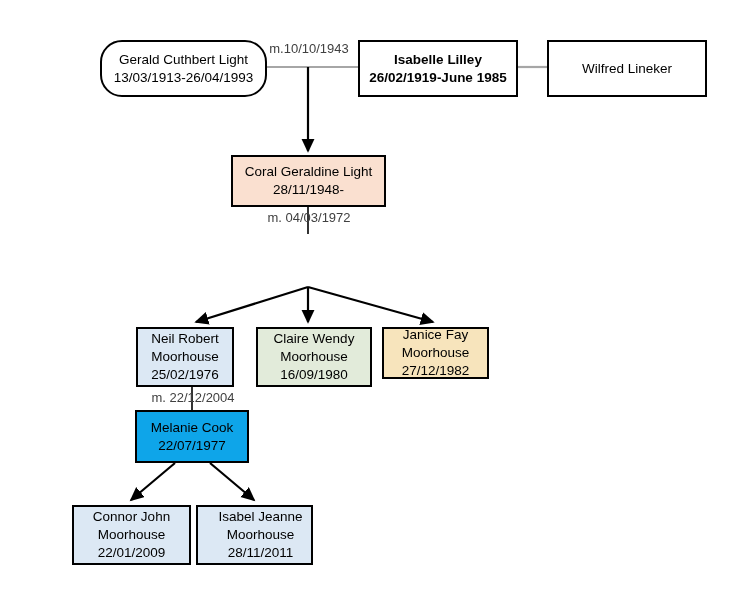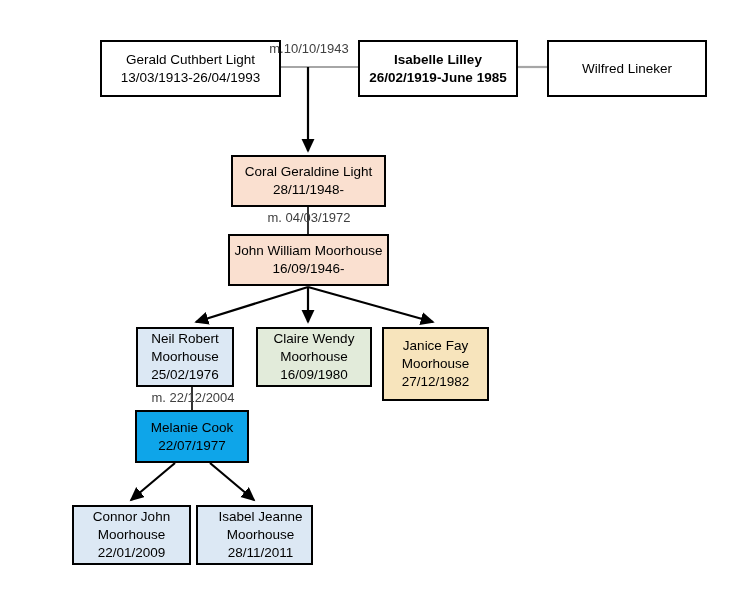--- a/index.html
+++ b/index.html
@@ -83,57 +83,53 @@
     <line x1="308" y1="287" x2="196" y2="322" stroke="#000000" stroke-width="2.2" marker-end="url(#arrowhead)"></line>
     <line x1="308" y1="287" x2="308" y2="322" stroke="#000000" stroke-width="2.2" marker-end="url(#arrowhead)"></line>
     <line x1="308" y1="287" x2="433" y2="322" stroke="#000000" stroke-width="2.2" marker-end="url(#arrowhead)"></line>
 
     <line x1="192" y1="387" x2="192" y2="410" stroke="#000000" stroke-width="1.6"></line>
 
     <line x1="175" y1="463" x2="131" y2="500" stroke="#000000" stroke-width="2.2" marker-end="url(#arrowhead)"></line>
     <line x1="210" y1="463" x2="254" y2="500" stroke="#000000" stroke-width="2.2" marker-end="url(#arrowhead)"></line>
   </svg>
 
-  <div class="node" style="left:100px; top:40px; width:181px; height:57px; background:#FFFFFF;">
+  <div class="node" style="left:100px; top:40px; width:167px; height:57px; background:#FFFFFF;border-radius:22px;">
     <span class="line">Gerald Cuthbert Light</span>
     <span class="line">13/03/1913-26/04/1993</span>
   </div>
 
   <div class="node bold" style="left:358px; top:40px; width:160px; height:57px; background:#FFFFFF;">
     <span class="line">Isabelle Lilley</span>
     <span class="line">26/02/1919-June 1985</span>
   </div>
 
   <div class="node" style="left:547px; top:40px; width:160px; height:57px; background:#FFFFFF;">
     <span class="line">Wilfred Lineker</span>
   </div>
 
   <div class="node" style="left:231px; top:155px; width:155px; height:52px; background:#FAE0D0;">
     <span class="line">Coral Geraldine Light</span>
     <span class="line">28/11/1948-</span>
   </div>
 
-  <div class="node" style="left:228px; top:234px; width:161px; height:52px; background:#FAE0D0;">
-    <span class="line">John William Moorhouse</span>
-    <span class="line">16/09/1946-</span>
-  </div>
 
   <div class="node" style="left:136px; top:327px; width:98px; height:60px; background:#DCE8F4;">
     <span class="line">Neil Robert</span>
     <span class="line">Moorhouse</span>
     <span class="line">25/02/1976</span>
   </div>
 
   <div class="node" style="left:256px; top:327px; width:116px; height:60px; background:#E2EBDA;">
     <span class="line">Claire Wendy</span>
     <span class="line">Moorhouse</span>
     <span class="line">16/09/1980</span>
   </div>
 
-  <div class="node" style="left:382px; top:327px; width:107px; height:74px; background:#F7E4BC;">
+  <div class="node" style="left:382px; top:327px; width:107px; height:52px; background:#F7E4BC;">
     <span class="line">Janice Fay</span>
     <span class="line">Moorhouse</span>
     <span class="line">27/12/1982</span>
   </div>
 
   <div class="node" style="left:135px; top:410px; width:114px; height:53px; background:#0ea5e9;">
     <span class="line">Melanie Cook</span>
     <span class="line">22/07/1977</span>
   </div>
 

